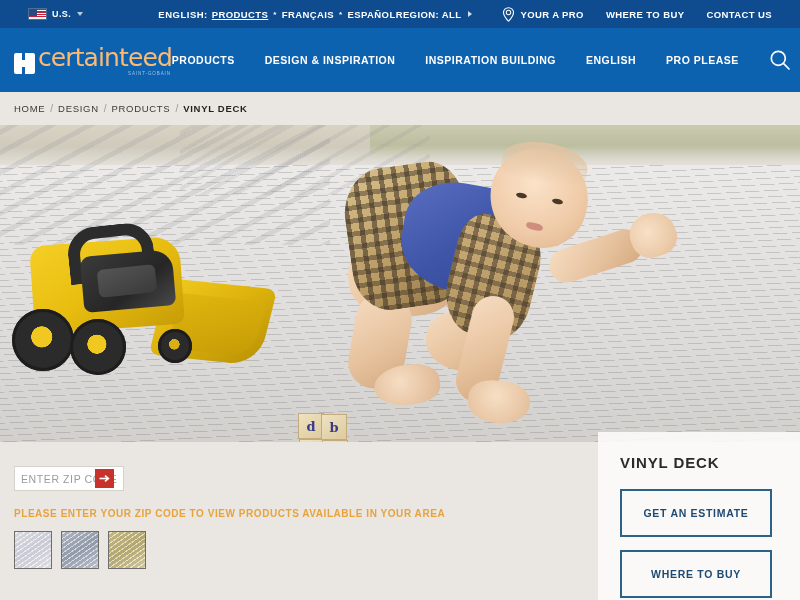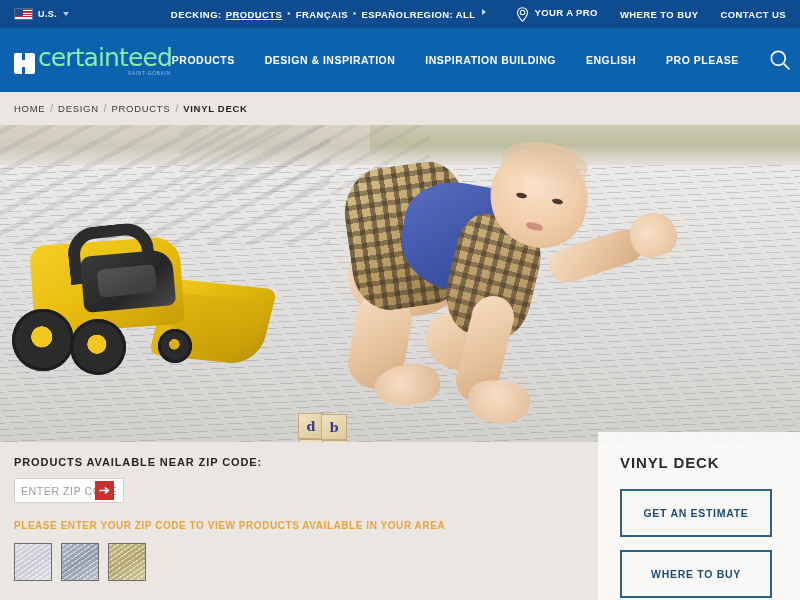--- a/index.html
+++ b/index.html
@@ -10,21 +10,21 @@
     -webkit-font-smoothing: antialiased;
   }
   .page { position: relative; width: 800px; height: 600px; overflow: hidden; }
 
   
   .utility-bar {
     height: 28px;
     background: #0f4b8f;
     display: flex;
     align-items: center;
-    padding: 0 14px;
+    padding: 0 28px;
     position: relative;
   }
   .util-left { display: flex; align-items: center; gap: 5px; width: 170px; }
   .flag {
     width: 19px; height: 12px;
     background:
       repeating-linear-gradient(to bottom,
         #c0243a 0px, #c0243a 1.2px,
         #f4f4f4 1.2px, #f4f4f4 2.4px);
     border: 1px solid #4a6f9c;
@@ -55,21 +55,21 @@
   }
   .util-center .lang-label { letter-spacing: 0.5px; }
   .util-center a { color: #ffffff; text-decoration: none; }
   .util-center .active { text-decoration: underline; }
   .util-sep { color: #ffffff; font-size: 8px; padding: 0 1px; }
   .util-right {
     margin-left: auto; display: flex; align-items: center; gap: 22px;
   }
   .util-item {
     color: #ffffff; font-size: 9.5px; font-weight: bold;
-    letter-spacing: 0.4px; display: flex; gap: 5px;
+    letter-spacing: 0.4px; display: flex; align-items: center; gap: 5px;
     white-space: nowrap;
   }
   .region-caret {
     width: 0; height: 0;
     border-top: 3px solid transparent;
     border-bottom: 3px solid transparent;
     border-left: 4px solid #cfe0ef;
     margin-left: 2px;
   }
   .pin-icon { width: 13px; height: 15px; display: block; }
@@ -98,21 +98,21 @@
     background: #0d62b0;
   }
   .logo-mark::after {
     content: "";
     position: absolute; left: 7.5px; bottom: 0px;
     width: 3px; height: 7px;
     background: #0d62b0;
   }
   .logo-textwrap { display: flex; flex-direction: column; align-items: flex-end; }
   .logo-text {
-    color: #86efac; font-size: 25px; font-weight: normal;
+    color: #fdba74; font-size: 25px; font-weight: normal;
     letter-spacing: -0.9px; line-height: 25px;
     font-family: "DejaVu Sans", sans-serif;
   }
   .logo-sub {
     color: #9dc3e6; font-size: 4.5px; letter-spacing: 0.9px;
     margin-top: 1px; margin-right: 1px;
   }
   .nav-links {
     margin-left: auto; display: flex; align-items: center; gap: 30px;
     padding-right: 8px;
@@ -422,21 +422,21 @@
 <div class="page">
 
   <div class="utility-bar">
     <div class="util-left">
       <span class="flag"></span>
       <span class="util-country">U.S.</span>
       <span class="caret-down"></span>
     </div>
 
     <div class="util-center">
-      <span class="lang-label">DECKING:</span>
+      <span class="lang-label">ENGLISH:</span>
       <a href="#" class="active">PRODUCTS</a>
       <span class="util-sep">*</span>
       <a href="#">FRANÇAIS</a>
       <span class="util-sep">*</span>
       <a href="#">ESPAÑOL</a>
     </div>
 
     <div class="util-right">
       <span class="util-item util-gap-region">
         <span>REGION: ALL</span>
@@ -530,21 +530,20 @@
       <div class="hand-r"></div>
       <div class="baby-head"></div>
       <div class="baby-hair"></div>
       <div class="eye e1"></div>
       <div class="eye e2"></div>
       <div class="baby-mouth"></div>
     </div>
   </div>
 
   <div class="bottom">
-    <div class="avail-label">PRODUCTS AVAILABLE NEAR ZIP CODE:</div>
 
     <div class="zip-row">
       <input class="zip-input" type="text" placeholder="ENTER ZIP CODE" style="">
       <button class="zip-submit">
         <svg class="zip-submit-glyph" viewBox="0 0 11 9">
           <line x1="0.5" y1="4.5" x2="9" y2="4.5" stroke="#ffffff" stroke-width="1.6"></line>
           <polyline points="6,1.6 9.4,4.5 6,7.4" fill="none" stroke="#ffffff" stroke-width="1.6"></polyline>
         </svg>
       </button>
     </div>

